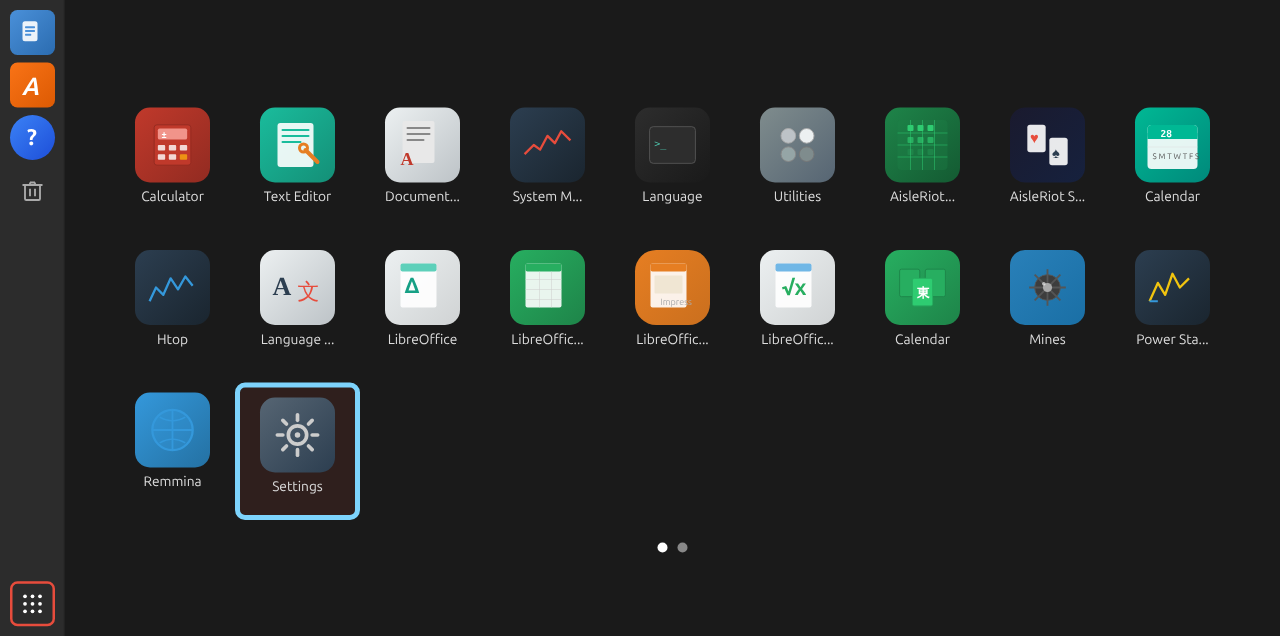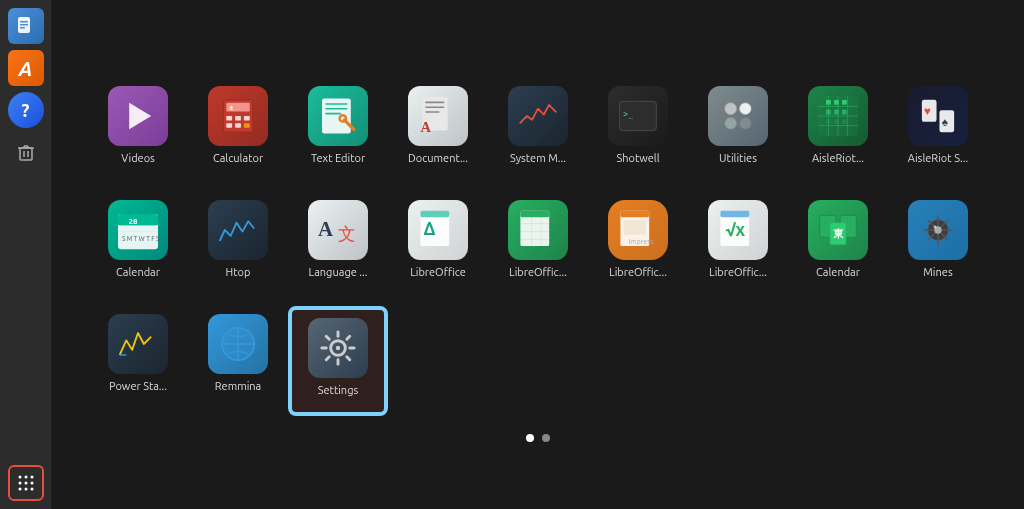--- a/index.html
+++ b/index.html
@@ -235,28 +235,20 @@
         <circle cx="3" cy="15" r="1.5"></circle>
           <circle cx="9" cy="15" r="1.5"></circle>
           <circle cx="15" cy="15" r="1.5"></circle>
       </svg>
     </div>
   </div>
 </div>
 
 <div class="main">
   <div class="apps-grid" id="apps-grid">
-  <div class="app-item">
-        <div class="app-icon-wrap icon-videos">
-          <svg viewBox="0 0 60 60" fill="none" xmlns="http://www.w3.org/2000/svg" style="width:100%;height:100%;padding:8px">
-      <polygon points="18,12 48,30 18,48" fill="white" opacity="0.9"></polygon>
-    </svg>
-        </div>
-        <div class="app-label">Videos</div>
-      </div>
       <div class="app-item">
         <div class="app-icon-wrap icon-calculator">
           <svg viewBox="0 0 60 60" fill="none" xmlns="http://www.w3.org/2000/svg" style="width:100%;height:100%;padding:8px">
       <rect x="10" y="8" width="40" height="44" rx="3" fill="#c0392b" stroke="#922b21" stroke-width="1"></rect>
       <rect x="14" y="12" width="32" height="12" rx="2" fill="#f1948a"></rect>
       <rect x="14" y="30" width="8" height="6" rx="1" fill="white" opacity="0.8"></rect>
       <rect x="26" y="30" width="8" height="6" rx="1" fill="white" opacity="0.8"></rect>
       <rect x="38" y="30" width="8" height="6" rx="1" fill="white" opacity="0.8"></rect>
       <rect x="14" y="40" width="8" height="6" rx="1" fill="white" opacity="0.8"></rect>
       <rect x="26" y="40" width="8" height="6" rx="1" fill="white" opacity="0.8"></rect>
@@ -299,21 +291,21 @@
         </div>
         <div class="app-label">System M...</div>
       </div>
       <div class="app-item">
         <div class="app-icon-wrap icon-terminal">
           <svg viewBox="0 0 60 60" fill="none" xmlns="http://www.w3.org/2000/svg" style="width:100%;height:100%;padding:8px">
       <rect x="5" y="10" width="50" height="40" rx="4" fill="#2d2d2d" stroke="#555" stroke-width="1"></rect>
       <text x="10" y="32" fill="#4ec9b0" font-size="11" font-family="monospace">&gt;_</text>
     </svg>
         </div>
-        <div class="app-label">Shotwell</div>
+        <div class="app-label">Language</div>
       </div>
       <div class="app-item">
         <div class="app-icon-wrap icon-utilities">
           <svg viewBox="0 0 60 60" fill="none" xmlns="http://www.w3.org/2000/svg" style="width:100%;height:100%;padding:8px">
       <circle cx="20" cy="20" r="8" fill="#bdc3c7" stroke="#aaa" stroke-width="1"></circle>
       <circle cx="40" cy="20" r="8" fill="#ecf0f1" stroke="#aaa" stroke-width="1"></circle>
       <circle cx="20" cy="40" r="8" fill="#95a5a6" stroke="#888" stroke-width="1"></circle>
       <circle cx="40" cy="40" r="8" fill="#7f8c8d" stroke="#777" stroke-width="1"></circle>
     </svg>
         </div>

